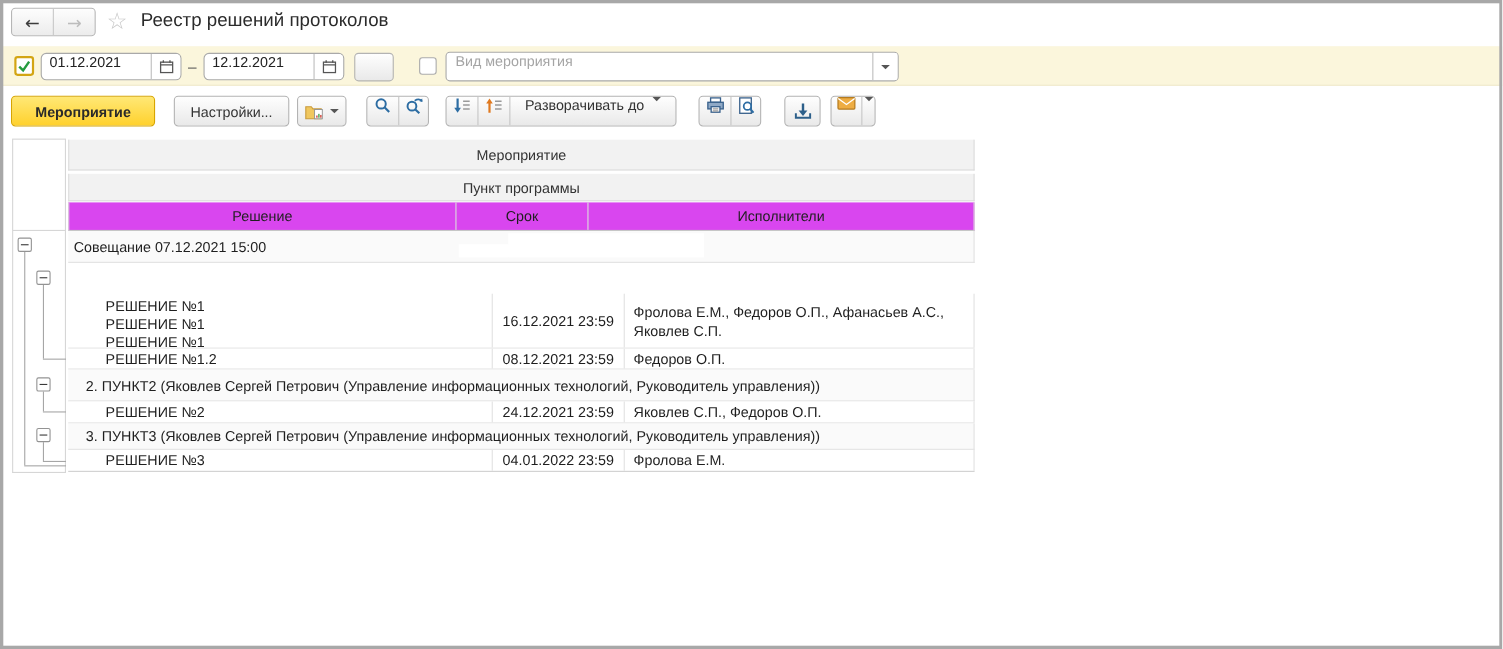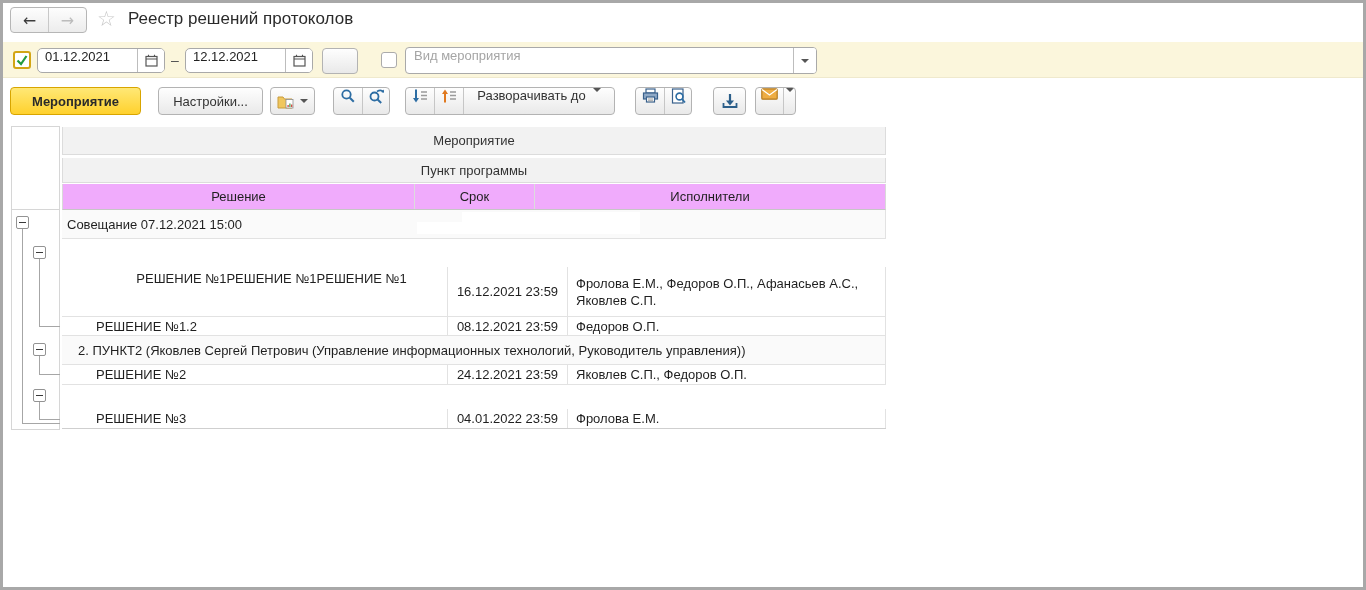--- a/index.html
+++ b/index.html
@@ -218,35 +218,35 @@
 
   <div class="abs" style="left:11px;top:126px;width:49px;height:84px;background:#fff;border:1px solid #d6d6d6"></div>
   <div class="abs" style="left:11px;top:210px;width:49px;height:220px;background:#fff;border:1px solid #d6d6d6;border-top:none"></div>
 
   <div class="abs hband" style="left:62px;top:158px;width:824px;height:25px">
     <span>Пункт программы</span>
   </div>
   <div class="abs hband" style="left:62px;top:127px;width:824px;height:28px">
     <span>Мероприятие</span>
   </div>
-  <div class="abs" style="left:62px;top:184px;width:824px;height:26px;display:flex;background:#f0abfc;border:1px solid #d9d9d9;border-top:none;border-bottom:1px solid #c6c6c6">
+  <div class="abs" style="left:62px;top:184px;width:824px;height:26px;display:flex;background:#d946ef;border:1px solid #d9d9d9;border-top:none;border-bottom:1px solid #c6c6c6">
     <span class="cell" style="width:351px;justify-content:center;border-right:1px solid #dcdcdc">Решение</span>
     <span class="cell" style="width:119px;justify-content:center;border-right:1px solid #dcdcdc">Срок</span>
     <span class="cell" style="flex:1;justify-content:center">Исполнители</span>
   </div>
 
   <div class="abs cell grow rowline" style="left:62px;top:210px;width:824px;height:29px;padding-left:5px;border-right:1px solid #e2e2e2">
     <span>Совещание 07.12.2021 15:00</span>
   </div>
   <div class="redact" style="left:417px;top:222px;width:45px;height:12px"></div>
   <div class="redact" style="left:462px;top:212px;width:178px;height:22px"></div>
 
 
   <div class="abs" style="left:62px;top:267px;width:824px;height:50px;display:flex;border-bottom:1px solid #e2e2e2;background:#fff">
-    <span class="cell colborder" style="width:351px;padding-left:34px;align-items:flex-start;padding-top:4px;flex-direction:row;justify-content:center">
+    <span class="cell colborder" style="width:351px;padding-left:34px;align-items:flex-start;padding-top:4px;flex-direction:column;justify-content:space-between">
       <span class="mline">РЕШЕНИЕ №1</span>
       <span class="mline">РЕШЕНИЕ №1</span>
       <span class="mline">РЕШЕНИЕ №1</span>
     </span>
     <span class="cell colborder" style="width:119px;justify-content:center">16.12.2021 23:59</span>
     <span class="cell" style="flex:1;padding:0 14px 0 8px;line-height:17px;border-right:1px solid #e2e2e2">Фролова Е.М., Федоров О.П., Афанасьев А.С., Яковлев С.П.</span>
   </div>
 
   <div class="abs" style="left:62px;top:317px;width:824px;height:19px;display:flex;border-bottom:1px solid #e2e2e2;background:#fff">
     <span class="cell colborder" style="width:351px;padding-left:34px">РЕШЕНИЕ №1.2</span>
@@ -257,20 +257,23 @@
   <div class="abs cell grow rowline" style="left:62px;top:336px;width:824px;height:29px;padding-left:16px;border-right:1px solid #e2e2e2">
     <span>2. ПУНКТ2 (Яковлев Сергей Петрович (Управление информационных технологий, Руководитель управления))</span>
   </div>
 
   <div class="abs" style="left:62px;top:365px;width:824px;height:20px;display:flex;border-bottom:1px solid #e2e2e2;background:#fff">
     <span class="cell colborder" style="width:351px;padding-left:34px">РЕШЕНИЕ №2</span>
     <span class="cell colborder" style="width:119px;justify-content:center">24.12.2021 23:59</span>
     <span class="cell" style="flex:1;padding-left:8px;border-right:1px solid #e2e2e2">Яковлев С.П., Федоров О.П.</span>
   </div>
 
+  <div class="abs cell grow rowline" style="left:62px;top:385px;width:824px;height:24px;padding-left:16px;border-right:1px solid #e2e2e2">
+    <span>3. ПУНКТ3 (Яковлев Сергей Петрович (Управление информационных технологий, Руководитель управления))</span>
+  </div>
 
   <div class="abs" style="left:62px;top:409px;width:824px;height:20px;display:flex;border-bottom:1px solid #cfcfcf;background:#fff">
     <span class="cell colborder" style="width:351px;padding-left:34px">РЕШЕНИЕ №3</span>
     <span class="cell colborder" style="width:119px;justify-content:center">04.01.2022 23:59</span>
     <span class="cell" style="flex:1;padding-left:8px;border-right:1px solid #e2e2e2">Фролова Е.М.</span>
   </div>
 
   <div class="tline" style="left:22px;top:229px;width:1px;height:194px"></div>
   <div class="tline" style="left:22px;top:423px;width:38px;height:1px"></div>
 

